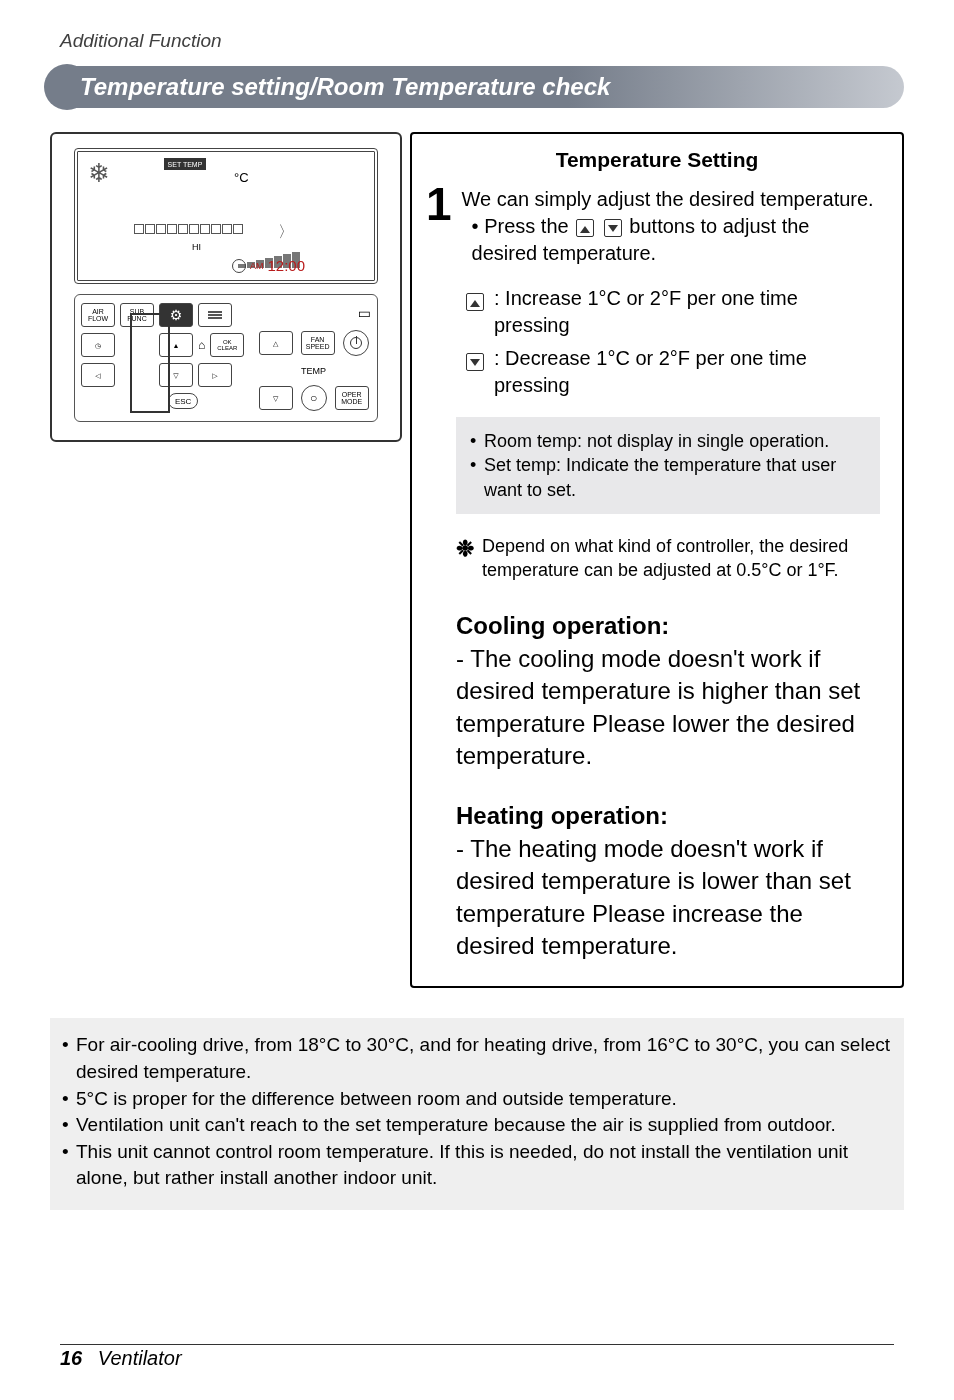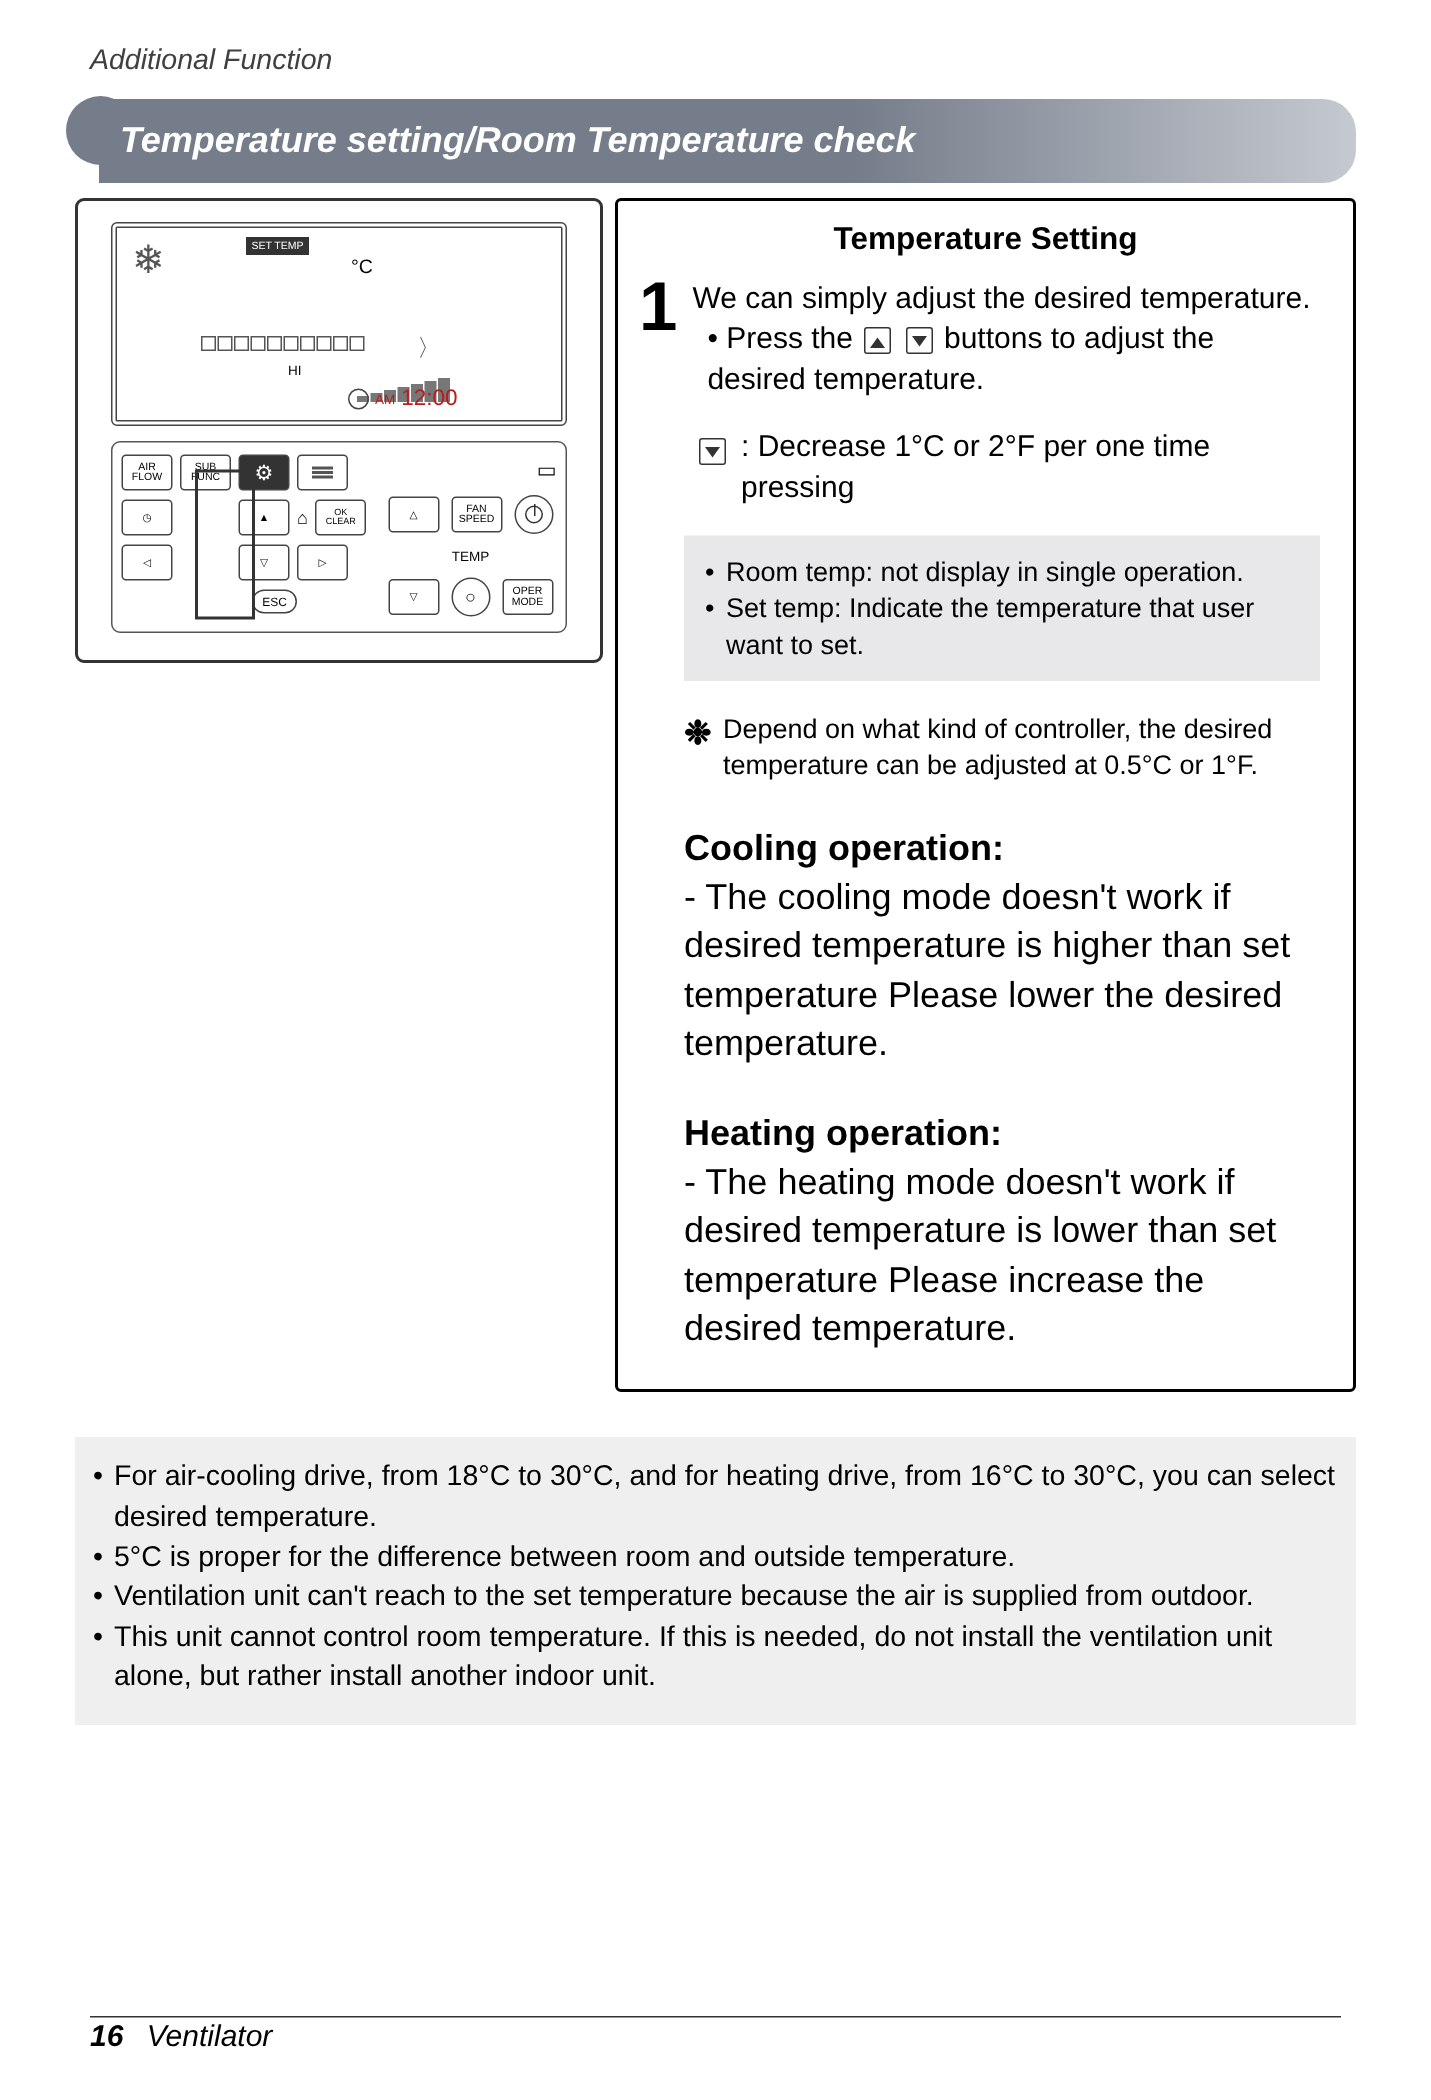--- a/index.html
+++ b/index.html
@@ -27,21 +27,21 @@
     left: -6px; top: -2px;
     width: 46px; height: 46px;
     border-radius: 50%;
     background: #757D8A;
     z-index: 0;
   }
   .title-bar .bar {
     position: absolute;
     left: 16px; top: 0;
     right: 0;
-    height: 56px;
+    height: 42px;
     background: linear-gradient(to right, #757D8A 0%, #757D8A 60%, #c5c9d0 100%);
     border-radius: 0 22px 22px 0;
     z-index: 1;
     display: flex;
     align-items: center;
     padding-left: 14px;
   }
   .title-bar .bar span {
     color: #fff;
     font-style: italic;
@@ -311,20 +311,24 @@
           • <span>Press the</span>
           <span class="icon-box-up"></span>
           <span class="icon-box-down"></span>
           <span>buttons to adjust the desired temperature.</span>
         </div>
       </div>
     </div>
 
     <div class="inc-dec-block">
       <div class="row">
+        <div class="icon-col"><span class="icon-box-up"></span></div>
+        <div style="flex:1;">: Increase 1°C or 2°F per one time pressing</div>
+      </div>
+      <div class="row">
         <div class="icon-col"><span class="icon-box-down"></span></div>
         <div style="flex:1;">: Decrease 1°C or 2°F per one time pressing</div>
       </div>
     </div>
 
     <div class="graybox">
       <div class="dot">
           <span class="d">•</span>
           <span>Room temp: not display in single operation.</span>
         </div>

